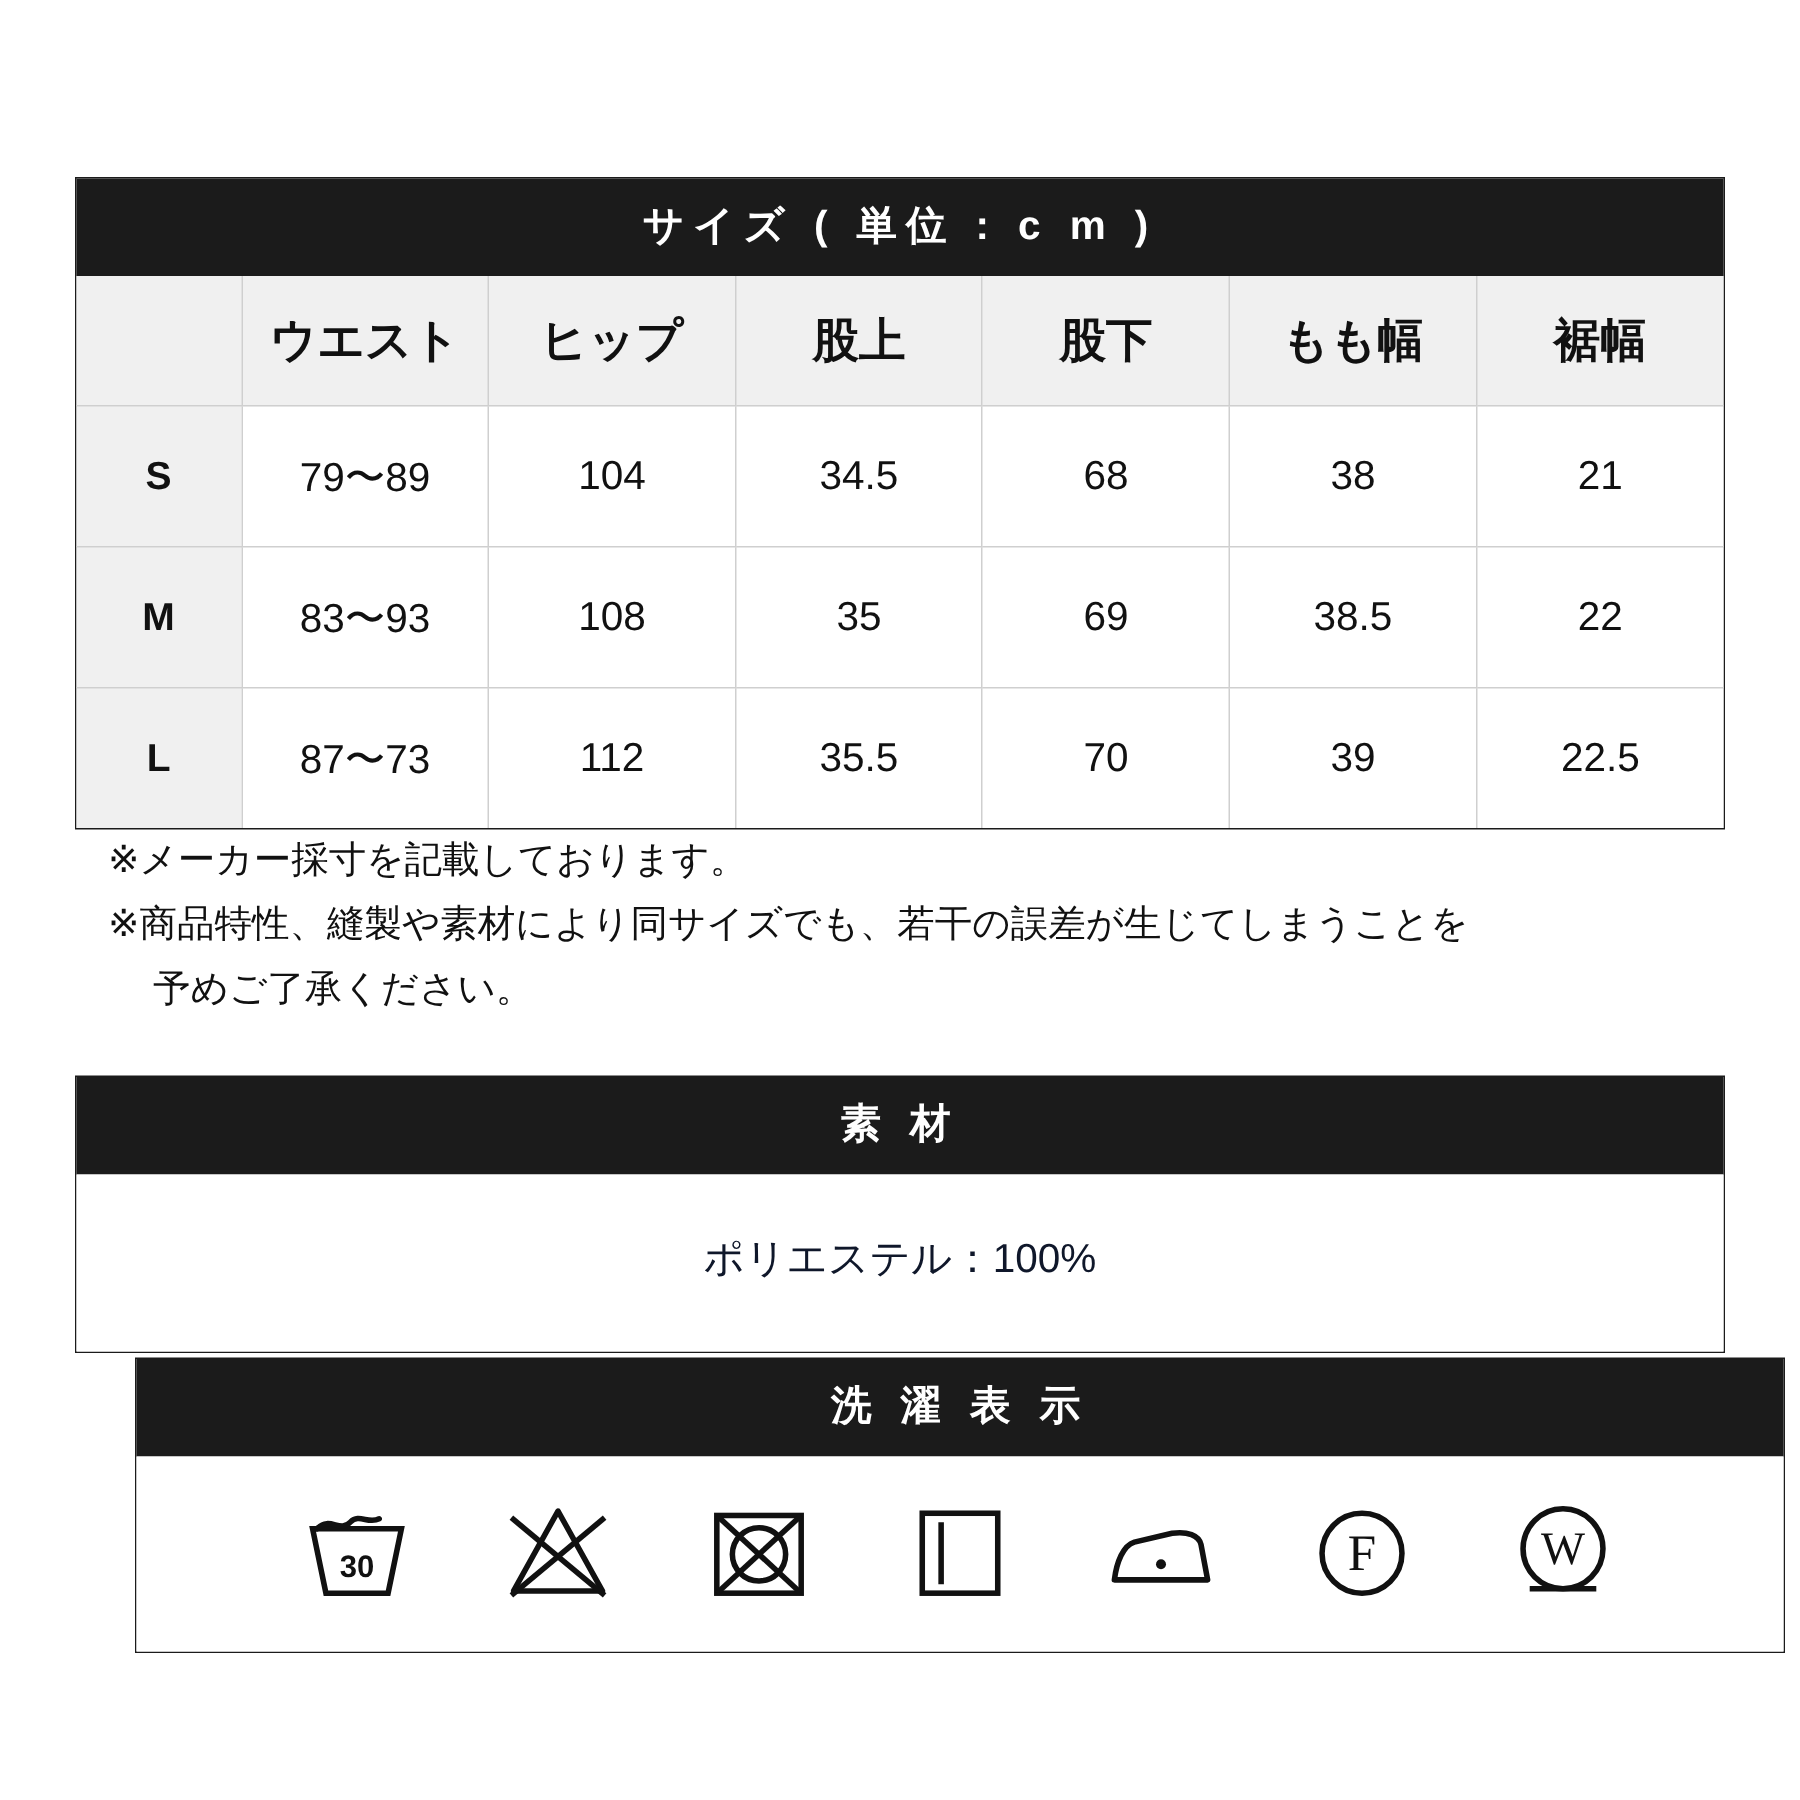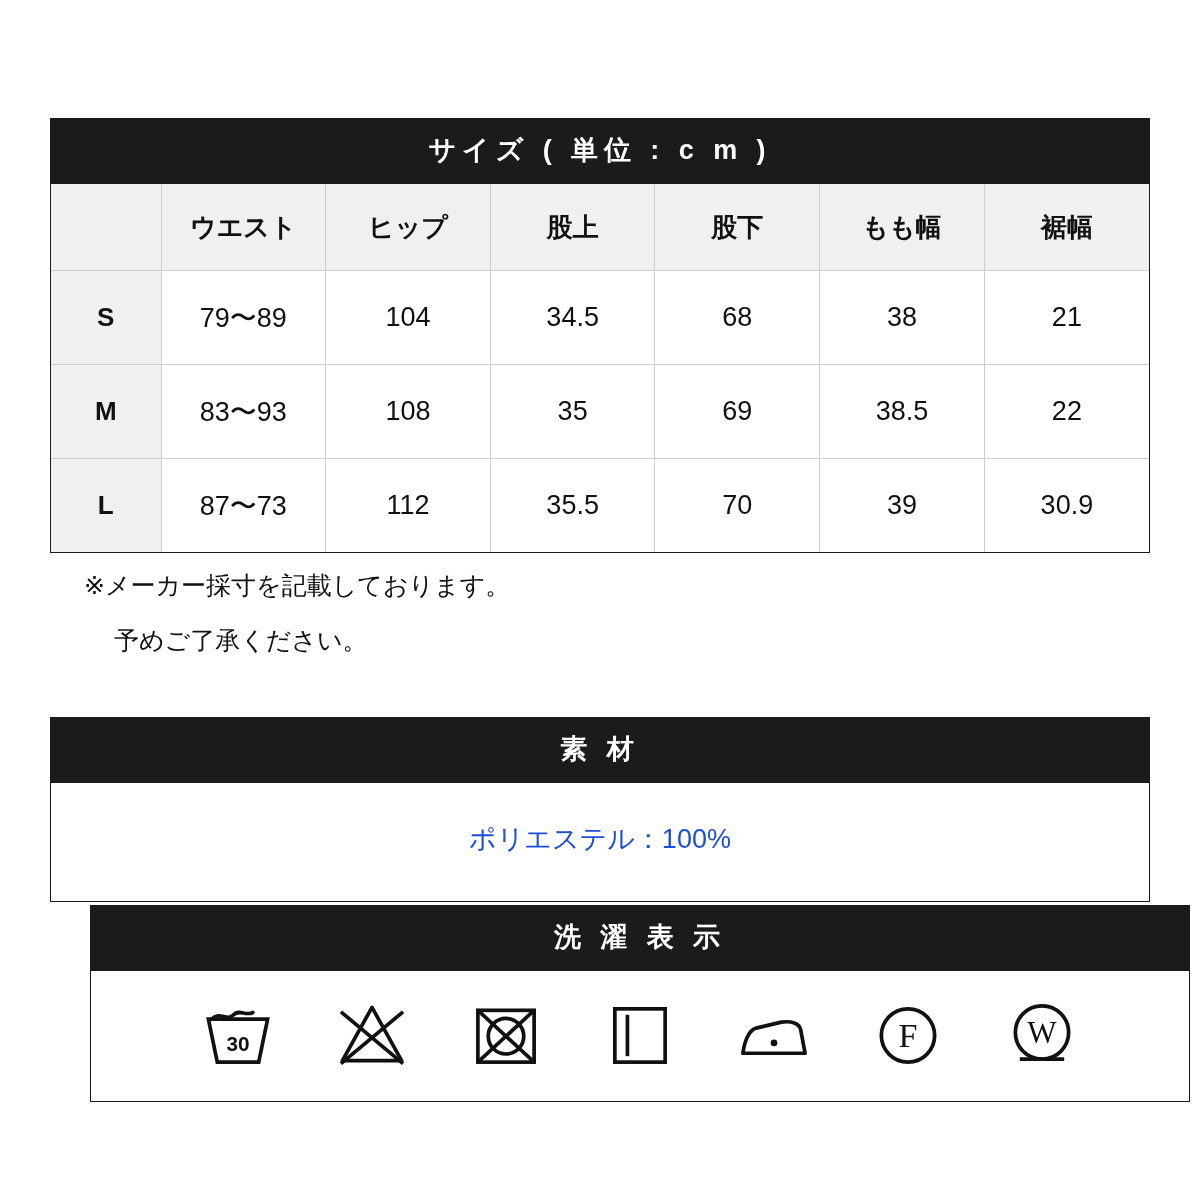--- a/index.html
+++ b/index.html
@@ -52,21 +52,21 @@
   table.size-table td {
     border: 1px solid #cfcfcf;
     text-align: center;
     font-size: 25px;
     font-weight: bold;
     height: 91px;
     color: #111111;
   }
   table.size-table thead th {
     background: #f0f0f0;
-    font-size: 26px;
+    font-size: 31px;
     height: 84px;
     border-top: none;
   }
   table.size-table thead th:first-child {
     border-left: none;
   }
   table.size-table thead th:last-child {
     border-right: none;
   }
   table.size-table tbody th {
@@ -91,38 +91,38 @@
   
   .notes {
     position: absolute;
     left: 72px;
     top: 552px;
     width: 1080px;
     font-size: 25px;
     line-height: 1.72;
     color: #111111;
   }
-  .notes p { margin: 12px; }
+  .notes p { margin: 0; }
   .notes p.indent { text-indent: 1.2em; }
 
   
   .material-block {
     position: absolute;
     left: 50px;
     top: 717px;
     width: 1100px;
     border: 1px solid #1b1b1b;
     box-sizing: border-box;
   }
   .material-body {
     background: #ffffff;
     text-align: center;
     font-size: 27px;
     padding: 38px 0 44px;
-    color: #1d4ed8;
+    color: #0f172a;
   }
 
   
   .wash-block {
     position: absolute;
     left: 50px;
     top: 905px;
     width: 1100px;
     border: 1px solid #1b1b1b;
     box-sizing: border-box;
@@ -189,28 +189,29 @@
           <td>38.5</td>
           <td>22</td>
         </tr>
         <tr>
           <th>L</th>
           <td>87〜73</td>
           <td>112</td>
           <td>35.5</td>
           <td>70</td>
           <td>39</td>
-          <td>30.9</td>
+          <td>22.5</td>
         </tr>
       </tbody>
     </table>
   </div>
 
   <div class="notes">
     <p>※メーカー採寸を記載しております。</p>
+    <p>※商品特性、縫製や素材により同サイズでも、若干の誤差が生じてしまうことを</p>
     <p class="indent">予めご了承ください。</p>
   </div>
 
   <div class="material-block">
     <div class="bar">素 材</div>
     <div class="material-body">ポリエステル：100%</div>
   </div>
 
   <div class="wash-block">
     <div class="bar">洗 濯 表 示</div>

